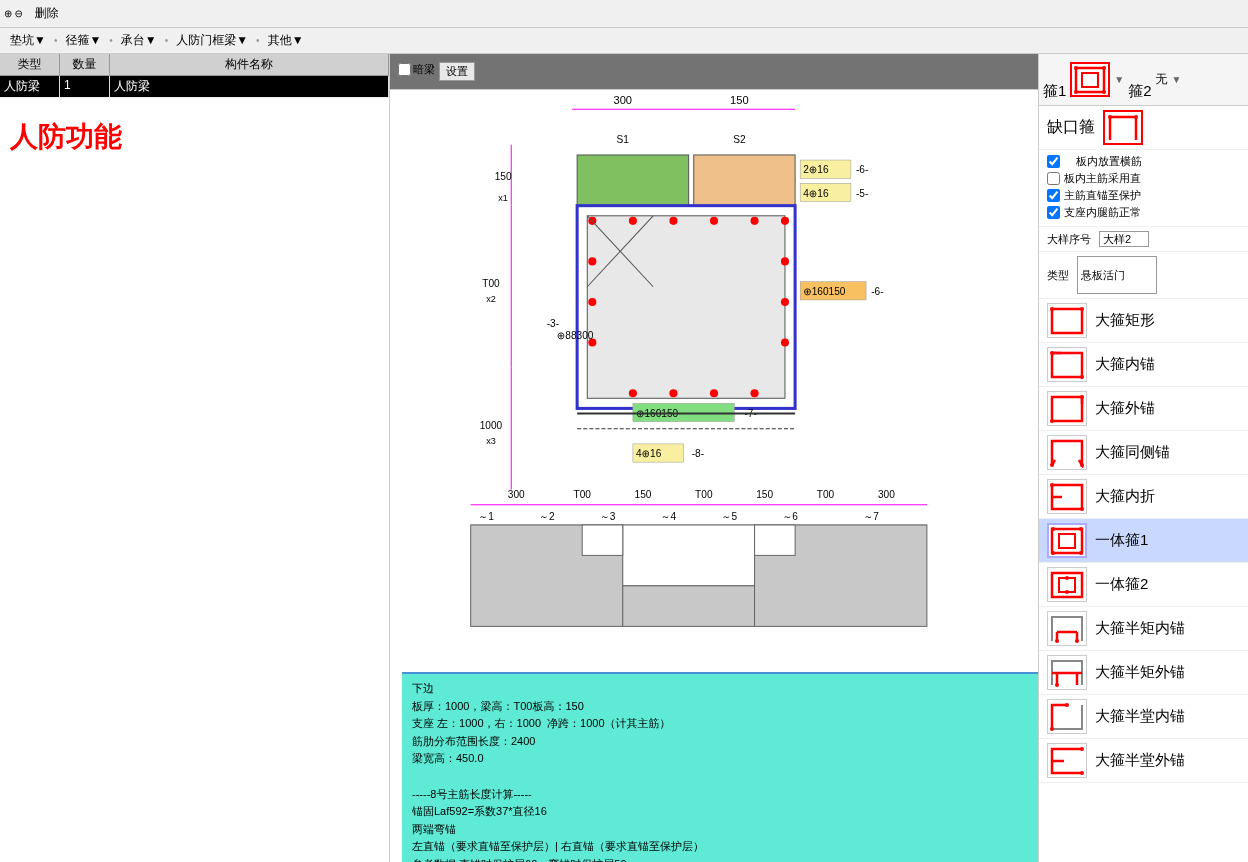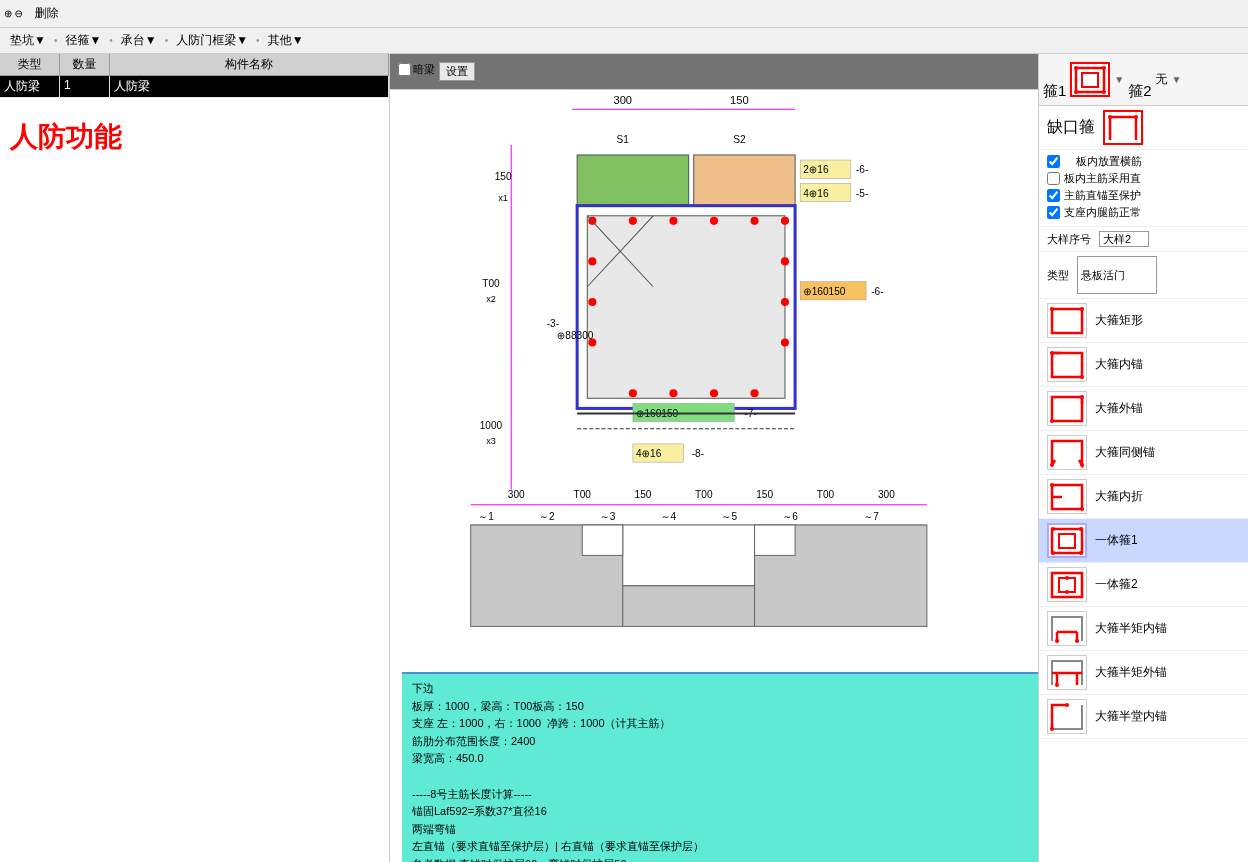--- a/index.html
+++ b/index.html
@@ -42,21 +42,21 @@
     .hoop-header { display: flex; align-items: center; padding: 4px; border-bottom: 1px solid #ccc; gap: 4px; background: #f5f5f5; }
     .hoop-label { font-size: 15px; margin-top: 24px; }
     .hoop-preview { width: 40px; height: 35px; border: 1px solid #ccc; background: #fff; display: flex; align-items: center; justify-content: center; }
     .hoop-none { font-size: 12px; }
     .hoop-dropdown { font-size: 10px; color: #666; cursor: pointer; }
     
     
     .dropdown-item { display: flex; align-items: center; padding: 4px 8px; cursor: pointer; border-bottom: 1px solid #eee; gap: 8px; }
     .dropdown-item.selected { background: #c8d8ff; }
     .item-icon { width: 40px; height: 35px; border: 1px solid #ccc; background: #fff; flex-shrink: 0; display: flex; align-items: center; justify-content: center; }
-    .item-label { font-size: 12px; }
+    .item-label { font-size: 15px; }
     
     
     .drawing-svg { position: absolute; top: 0; left: 0; width: 100%; height: 100%; }
     
     
     .props-panel { position: absolute; bottom: 0; left: 12px; right: 0; background: #5eead4; border-top: 2px solid #4a90d9; padding: 6px 10px; height: 190px; overflow-y: auto; font-size: 11px; line-height: 1.6; }
     
     
     .drawing-header { display: flex; align-items: flex-start; gap: 4px; padding: 8px; border-bottom: 1px solid #ccc; background: #737373; }
     .checkbox-item { display: flex; align-items: center; gap: 2px; font-size: 11px; }
@@ -409,15 +409,26 @@
         <svg width="36" height="30" viewBox="0 0 36 30">
           <path d="M3,27 L3,3 L18,3 L18,3" fill="none" stroke="red" stroke-width="2.5"></path>
           <path d="M3,27 L33,27 L33,3" fill="none" stroke="#888" stroke-width="2"></path>
           <circle cx="3" cy="27" r="2" fill="red"></circle>
           <circle cx="18" cy="3" r="2" fill="red"></circle>
         </svg>
       </div>
       <span class="item-label">大箍半堂内锚</span>
     </div>
 
+    <div class="dropdown-item">
+      <div class="item-icon">
+        <svg width="36" height="30" viewBox="0 0 36 30">
+          <path d="M33,3 L3,3 L3,27 L33,27" fill="none" stroke="red" stroke-width="2.5"></path>
+          <line x1="3" y1="15" x2="15" y2="15" stroke="red" stroke-width="2.5"></line>
+          <circle cx="33" cy="3" r="2" fill="red"></circle>
+          <circle cx="33" cy="27" r="2" fill="red"></circle>
+        </svg>
+      </div>
+      <span class="item-label">大箍半堂外锚</span>
+    </div>
 
   </div>
 </div>
 
 </body></html>

